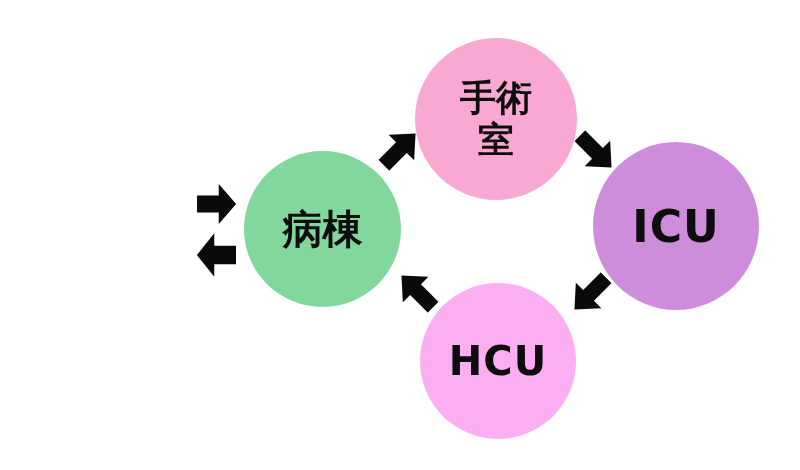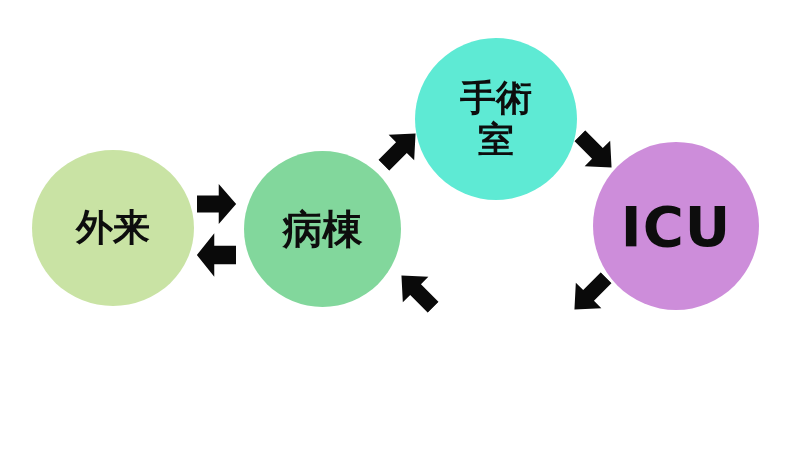--- a/index.html
+++ b/index.html
@@ -21,59 +21,59 @@
     display: flex;
     align-items: center;
     justify-content: center;
     text-align: center;
     color: #0d0d0d;
     font-weight: bold;
   }
   .node-gairai   { left: 32px;  top: 150px; width: 162px; height: 156px; font-size: 37px; }
   .node-byoto    { left: 244px; top: 151px; width: 157px; height: 156px; font-size: 40px; text-align: right; }
   .node-shujutsu { left: 415px; top: 38px;  width: 162px; height: 162px; font-size: 36px; line-height: 1.18; }
-  .node-icu      { left: 593px; top: 142px; width: 166px; height: 168px; font-size: 56px; letter-spacing: 1px; }
+  .node-icu      { left: 593px; top: 142px; width: 166px; height: 168px; font-size: 44px; letter-spacing: 1px; }
   .node-hcu      { left: 420px; top: 283px; width: 156px; height: 156px; font-size: 40px; letter-spacing: 1px; }
   .node-label { display: block; }
   .arrow {
     position: absolute;
     display: block;
   }
   .arrow svg { display: block; width: 100%; height: 100%; }
   .arrow-1 { left: 197px; top: 183px; width: 40px; height: 42px; }
   .arrow-2 { left: 196px; top: 232px; width: 40px; height: 46px; transform: rotate(180deg); }
   .arrow-3 { left: 377px; top: 130px; width: 46px; height: 38px; transform: rotate(-45deg); }
   .arrow-4 { left: 573px; top: 133px; width: 46px; height: 38px; transform: rotate(45deg); }
   .arrow-5 { left: 567px; top: 275px; width: 46px; height: 38px; transform: rotate(135deg); }
   .arrow-6 { left: 394px; top: 272px; width: 46px; height: 38px; transform: rotate(-135deg); }
 </style>
 </head>
 <body>
 
 <div id="canvas">
 
-  <div class="circle node-gairai" style="background-color: rgb(201, 227, 164);">
-    <span class="node-label">外来</span>
-  </div>
 
   <div class="circle node-byoto" style="background-color: rgb(130, 215, 156);">
     <span class="node-label">病棟</span>
   </div>
 
-  <div class="circle node-shujutsu" style="background-color: #5eead4;">
+  <div class="circle node-shujutsu" style="background-color: #f9a8d4;">
     <span class="node-label">
       <span>手術</span><br>
       <span>室</span>
     </span>
   </div>
 
   <div class="circle node-icu" style="background-color: rgb(205, 141, 218);">
     <span class="node-label">ICU</span>
   </div>
 
+  <div class="circle node-hcu" style="background-color: rgb(252, 174, 242);">
+    <span class="node-label">HCU</span>
+  </div>
 
   <span class="arrow arrow-1">
     <svg viewBox="0 0 46 40" preserveAspectRatio="none">
         <polygon points="0,12 25,12 25,1 45,20 25,39 25,28 0,28" fill="#0a0a0a"></polygon>
       </svg>
   </span>
   <span class="arrow arrow-2">
     <svg viewBox="0 0 46 40" preserveAspectRatio="none">
         <polygon points="0,12 25,12 25,1 45,20 25,39 25,28 0,28" fill="#0a0a0a"></polygon>
       </svg>

